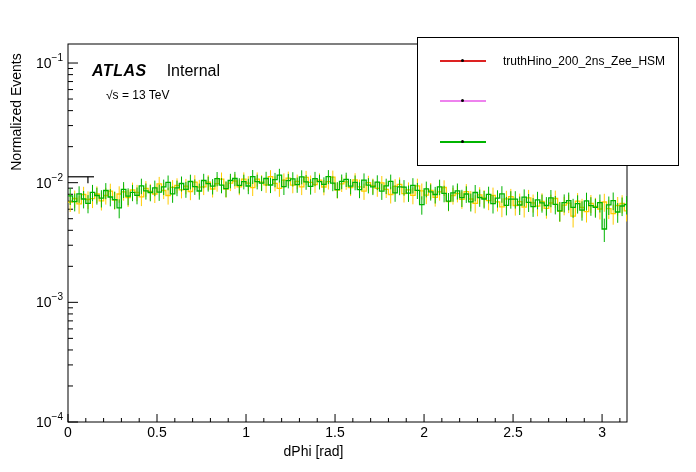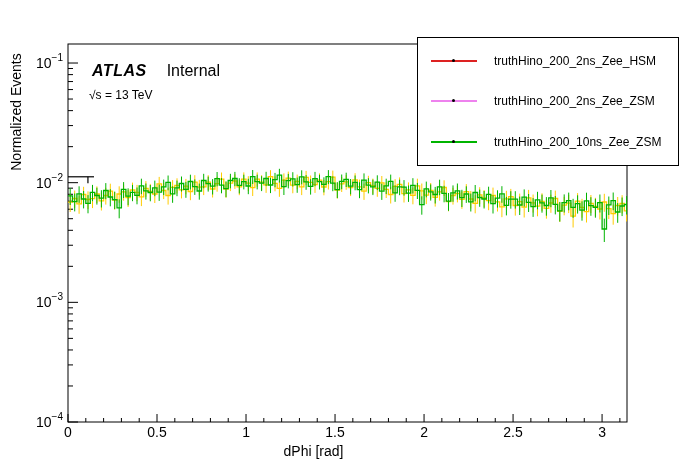--- a/index.html
+++ b/index.html
@@ -5,24 +5,24 @@
   html,body{margin:0;padding:0;background:#fff;}
   .canvas{position:relative;width:696px;height:472px;background:#ffffff;overflow:hidden;
           font-family:"Liberation Sans",sans-serif;color:#000;}
   svg{position:absolute;left:0;top:0;}
   .ytitle{position:absolute;left:-94px;top:104px;width:220px;height:16px;text-align:center;
           font-size:14px;transform:rotate(-90deg);}
   .xtitle{position:absolute;left:0;top:443px;width:627px;text-align:center;font-size:14px;}
   .atlas{position:absolute;left:92px;top:62px;font-size:16px;white-space:nowrap;}
   .atlas .mark{font-weight:bold;font-style:italic;letter-spacing:0.5px;text-align:right;}
   .atlas .status{margin-left:20px;font-style:normal;margin-top:12px;}
-  .energy{position:absolute;left:89px;top:88px;font-size:12px;}
+  .energy{position:absolute;left:106px;top:88px;font-size:12px;}
   .legend{position:absolute;left:417px;top:37px;width:262px;height:129px;border:1px solid #000;
           background:#fff;box-sizing:border-box;display:flex;flex-direction:column;
-          justify-content:space-around;padding:3px 3px;}
+          justify-content:space-around;padding:3px 12px;}
   .lrow{display:flex;align-items:center;height:28px;}
   .lmark{position:relative;width:46px;height:4px;margin-left:10px;flex:none;}
   .lline{position:absolute;left:0;top:1px;height:2px;width:46px;}
   .ldot{position:absolute;left:21px;top:0;width:3px;height:3px;background:#000;border-radius:50%;}
   .ltext{margin-left:17px;font-size:12px;white-space:nowrap;}
 </style>
 </head>
 <body>
 
 <div class="canvas">
@@ -129,23 +129,21 @@
           <span class="lline" style="background: rgb(221, 34, 34);"></span>
           <span class="ldot"></span>
         </span>
         <span class="ltext">truthHino_200_2ns_Zee_HSM</span>
       </div>
       <div class="lrow">
         <span class="lmark">
           <span class="lline" style="background: rgb(238, 130, 238);"></span>
           <span class="ldot"></span>
         </span>
-        <span class="ltext">truthHino_200_2ns_Zee_ZSM</span>
       </div>
       <div class="lrow">
         <span class="lmark">
           <span class="lline" style="background: rgb(0, 180, 0);"></span>
           <span class="ldot"></span>
         </span>
-        <span class="ltext">truthHino_200_10ns_Zee_ZSM</span>
       </div>
     </div>
 </div>
 
 </body></html>

